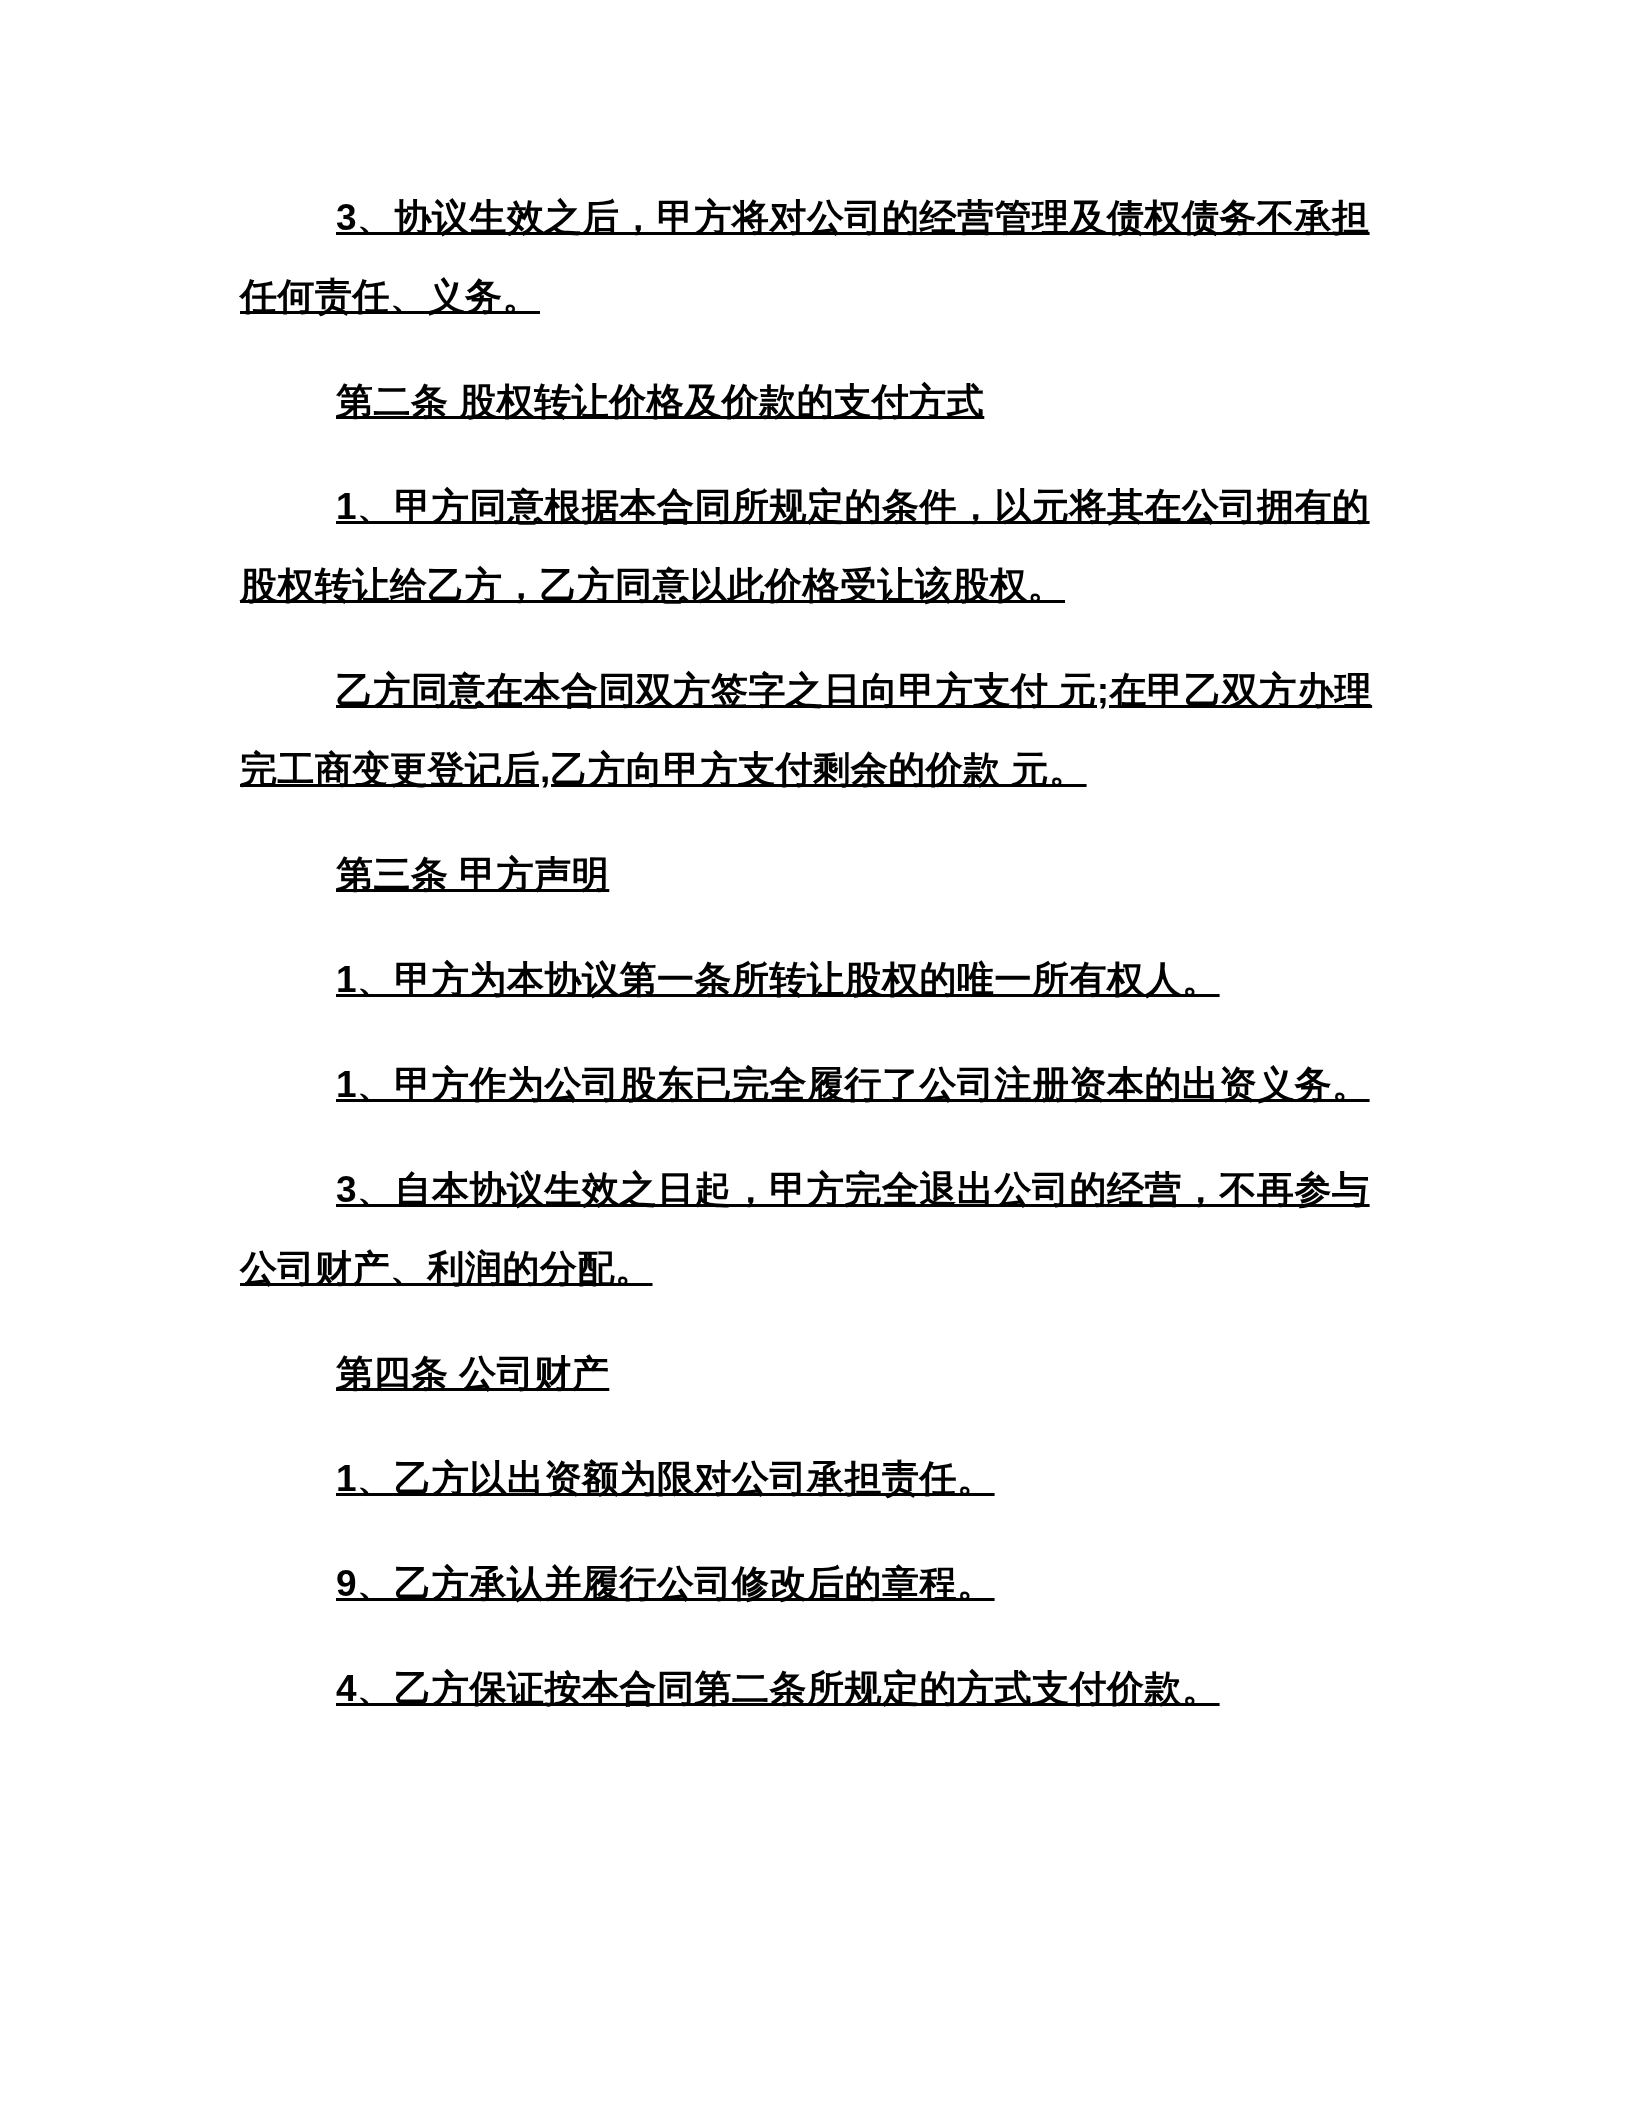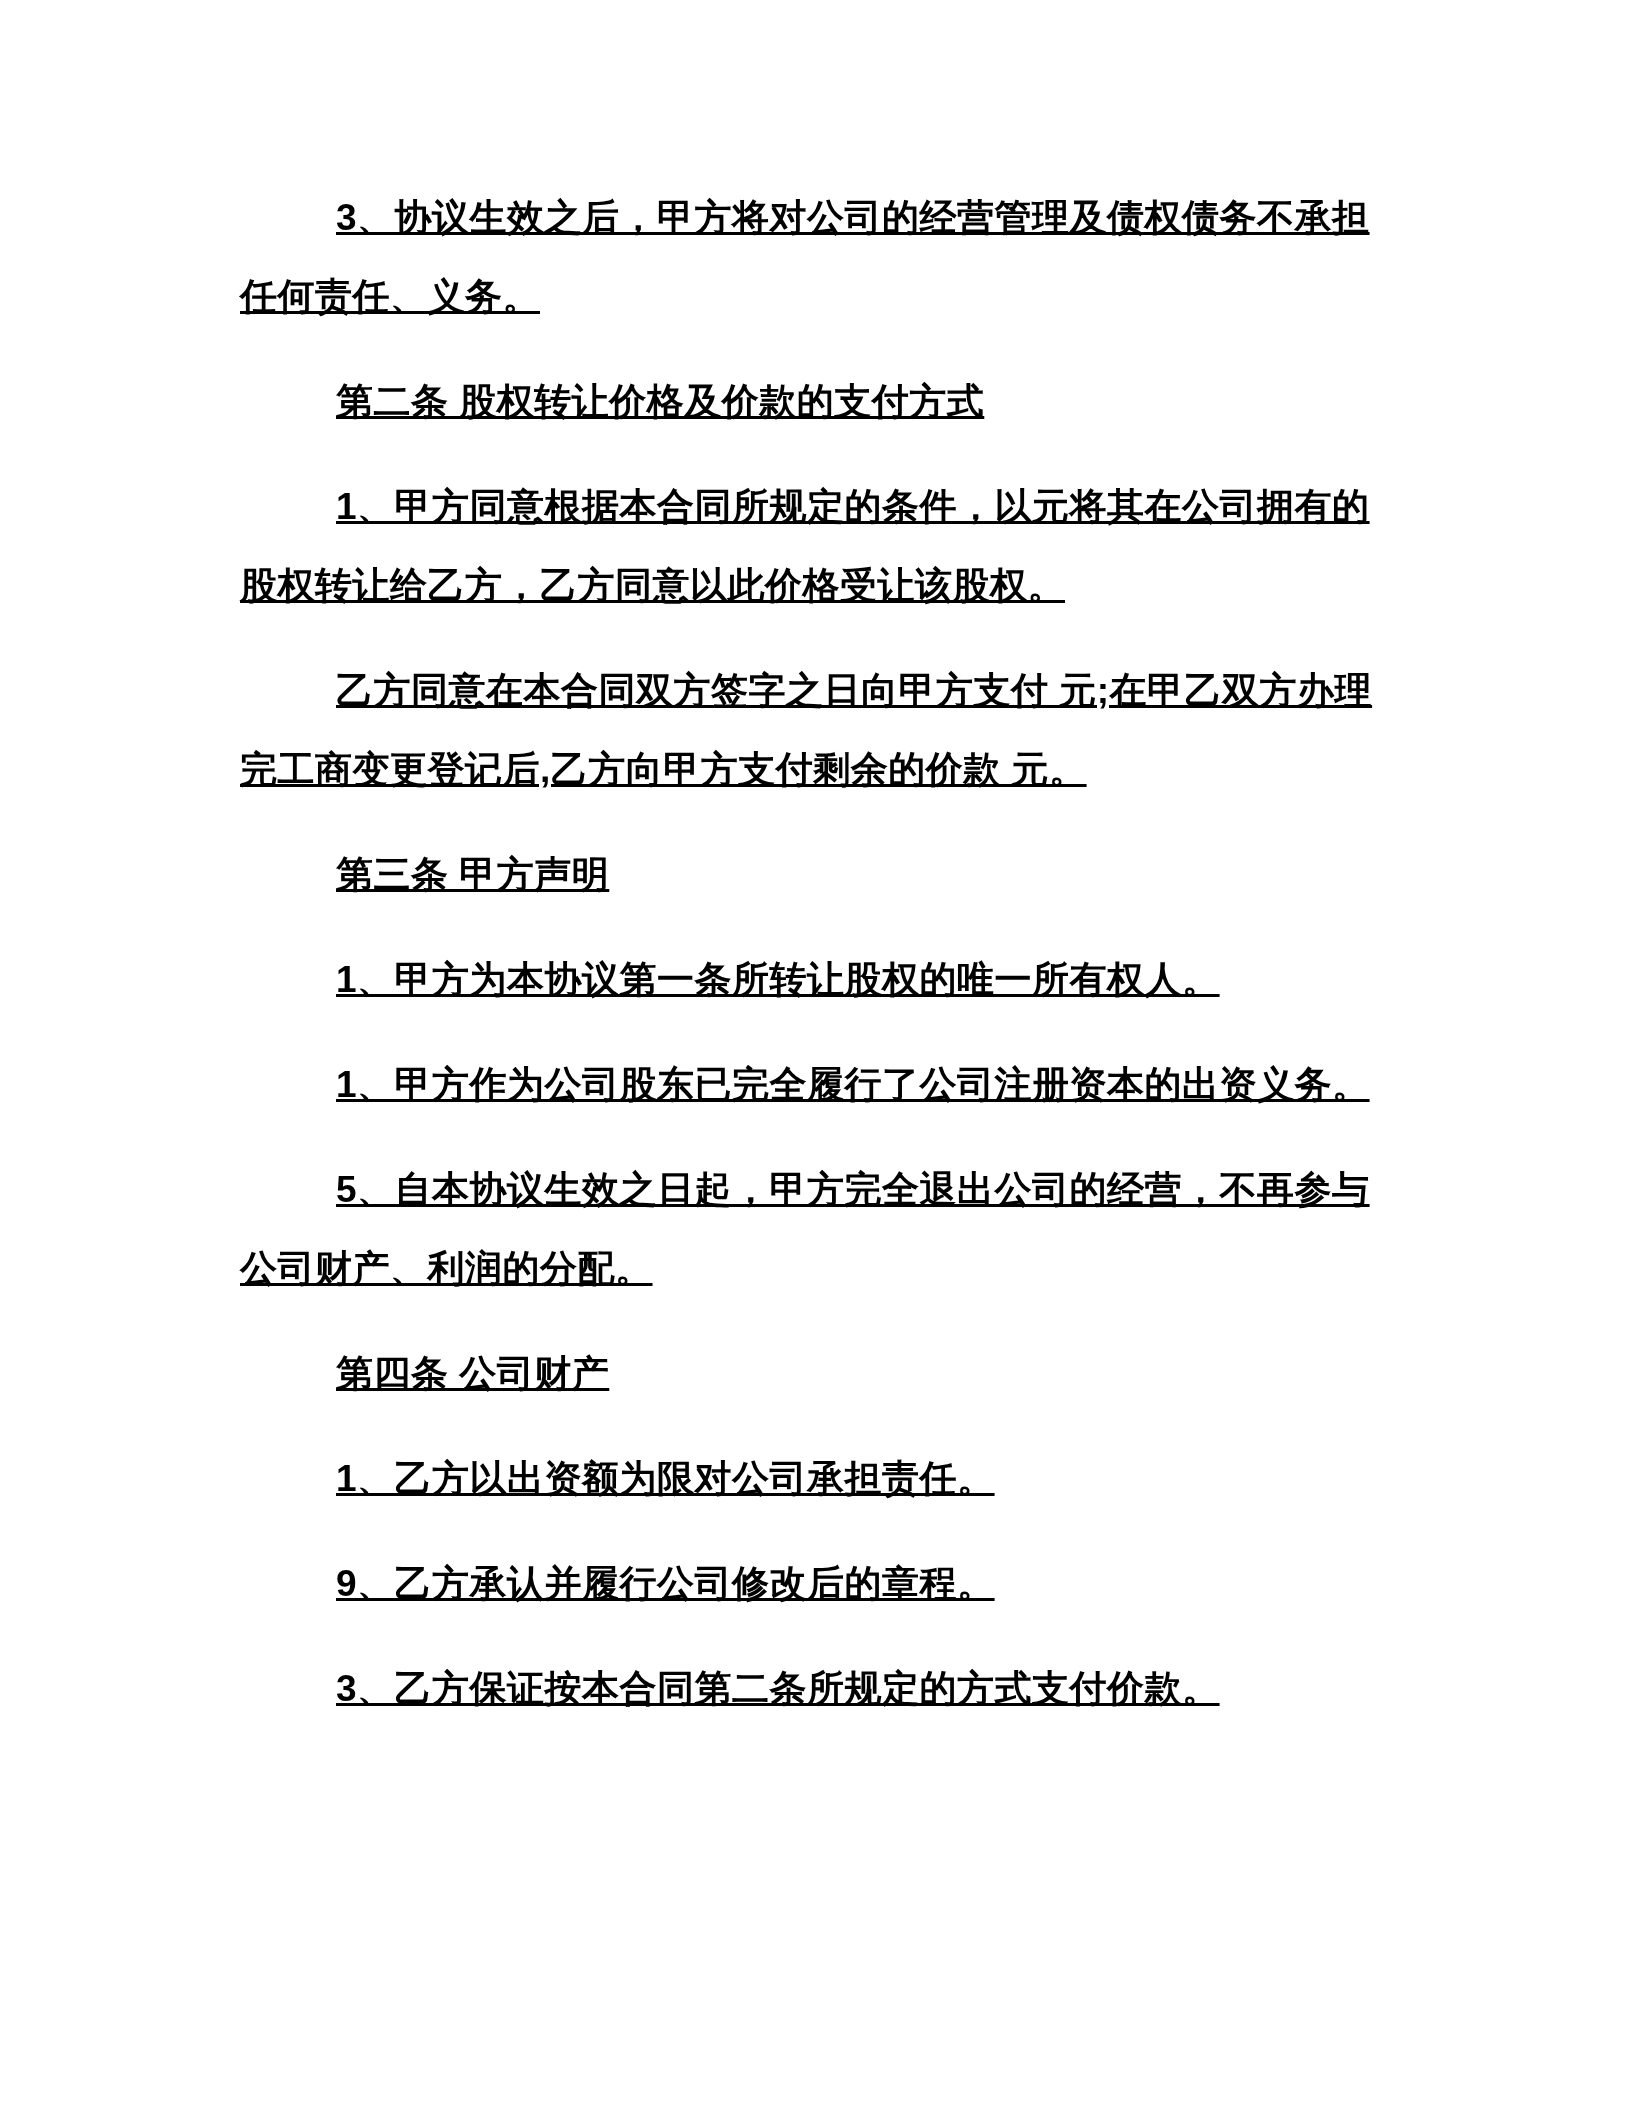--- a/index.html
+++ b/index.html
@@ -43,19 +43,19 @@
   <p class="para">3、协议生效之后，甲方将对公司的经营管理及债权债务不承担
 任何责任、义务。</p>
   <p class="para clause-heading">第二条 股权转让价格及价款的支付方式</p>
   <p class="para">1、甲方同意根据本合同所规定的条件，以元将其在公司拥有的
 股权转让给乙方，乙方同意以此价格受让该股权。</p>
   <p class="para">乙方同意在本合同双方签字之日向甲方支付 元;在甲乙双方办理
 完工商变更登记后,乙方向甲方支付剩余的价款 元。</p>
   <p class="para clause-heading">第三条 甲方声明</p>
   <p class="para">1、甲方为本协议第一条所转让股权的唯一所有权人。</p>
   <p class="para">1、甲方作为公司股东已完全履行了公司注册资本的出资义务。</p>
-  <p class="para">5、自本协议生效之日起，甲方完全退出公司的经营，不再参与
+  <p class="para">3、自本协议生效之日起，甲方完全退出公司的经营，不再参与
 公司财产、利润的分配。</p>
   <p class="para clause-heading">第四条 公司财产</p>
   <p class="para">1、乙方以出资额为限对公司承担责任。</p>
   <p class="para">9、乙方承认并履行公司修改后的章程。</p>
-  <p class="para">3、乙方保证按本合同第二条所规定的方式支付价款。</p>
+  <p class="para">4、乙方保证按本合同第二条所规定的方式支付价款。</p>
 </div>
 
 </body></html>

